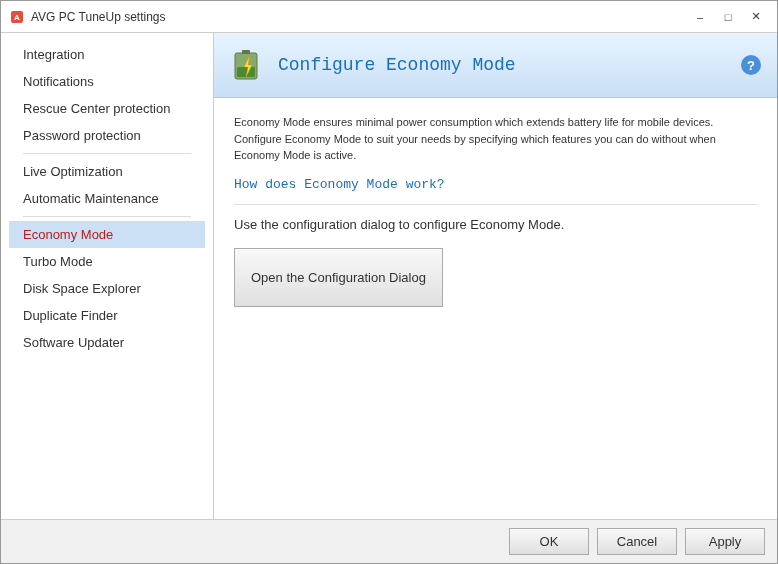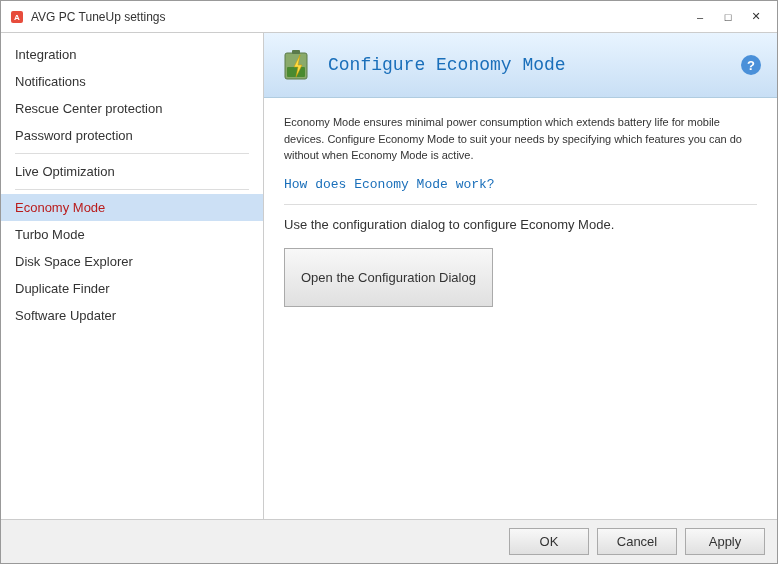--- a/index.html
+++ b/index.html
@@ -56,24 +56,24 @@
       justify-content: center;
       font-size: 11px;
       color: #333;
     }
     .main-content {
       display: flex;
       flex: 1;
       overflow: hidden;
     }
     .sidebar {
-      width: 263px;
+      width: 213px;
       background: #fff;
       border-right: 1px solid #ccc;
-      padding: 8px 0;
+      padding: 8px 8px;
       flex-shrink: 0;
       overflow-y: auto;
     }
     .sidebar-item {
       padding: 6px 14px;
       cursor: pointer;
       color: #333;
       font-size: 13px;
       white-space: nowrap;
     }
@@ -221,20 +221,23 @@
         <span>Rescue Center protection</span>
       </div>
       <div class="sidebar-item">
         <span>Password protection</span>
       </div>
       <div class="sidebar-separator"></div>
 
       <div class="sidebar-item">
         <span>Live Optimization</span>
       </div>
+      <div class="sidebar-item">
+        <span>Automatic Maintenance</span>
+      </div>
       <div class="sidebar-separator"></div>
 
       <div class="sidebar-item active">
         <span>Economy Mode</span>
       </div>
       <div class="sidebar-item">
         <span>Turbo Mode</span>
       </div>
       <div class="sidebar-item">
         <span>Disk Space Explorer</span>

